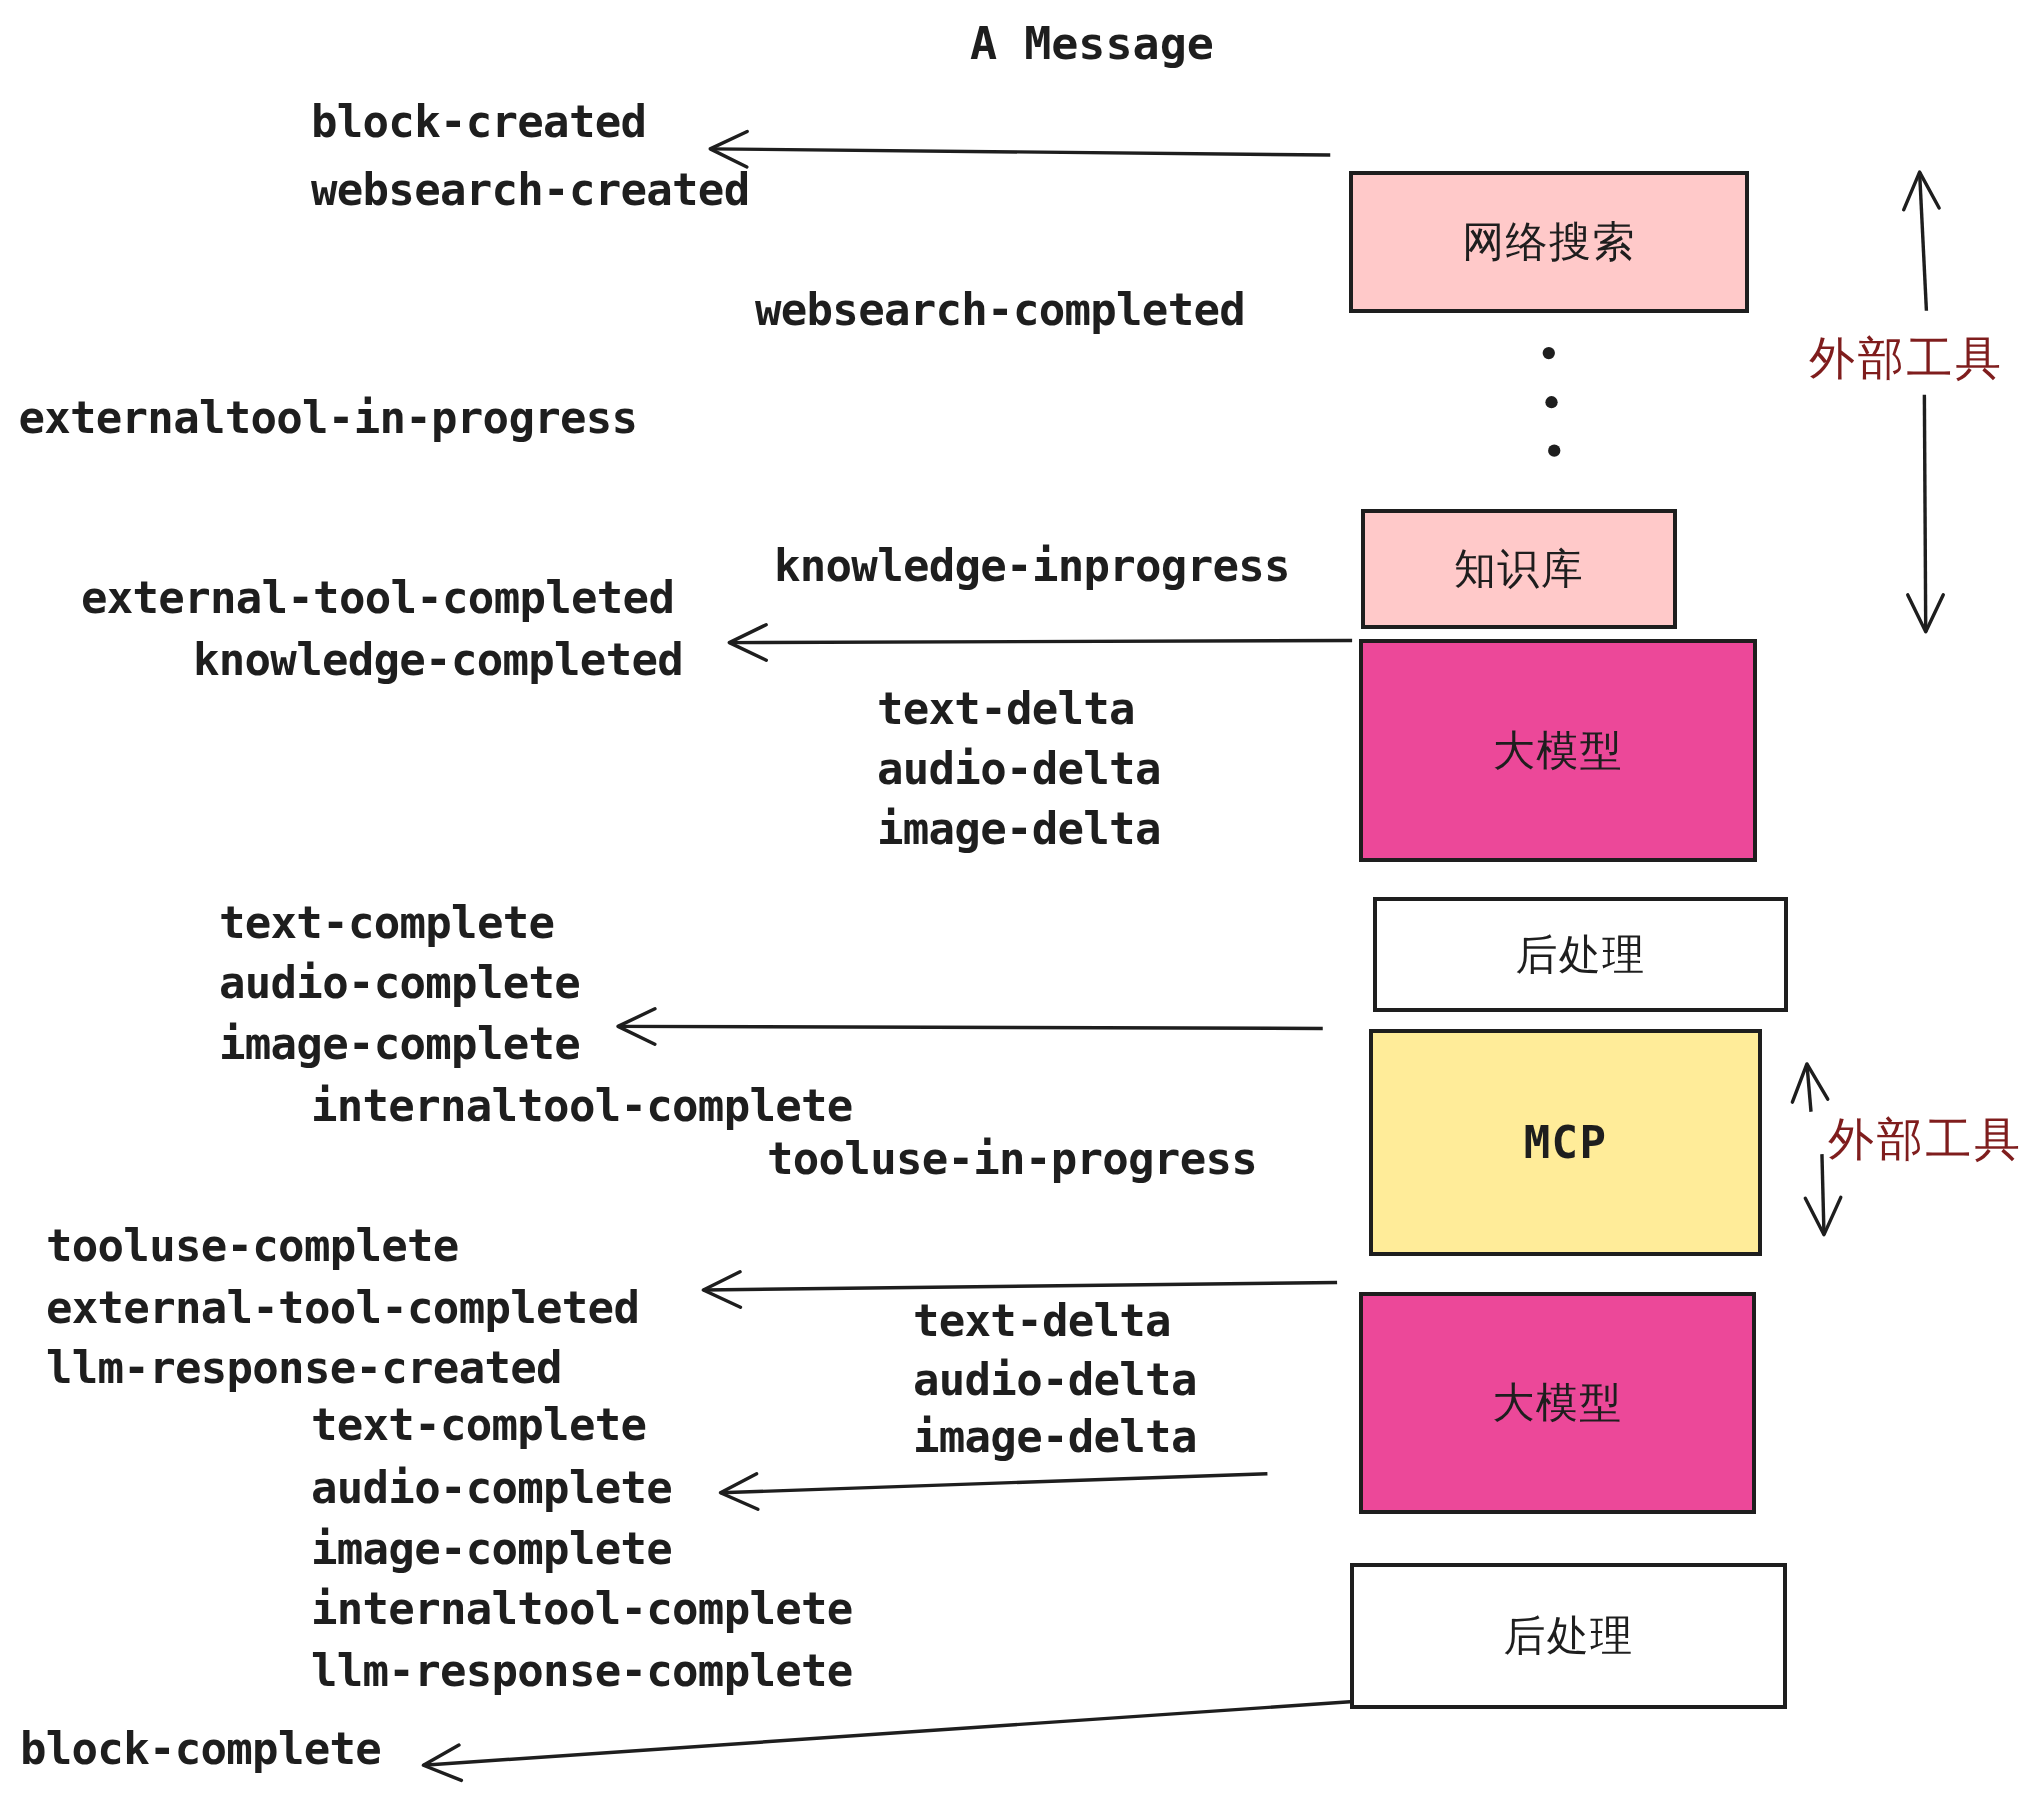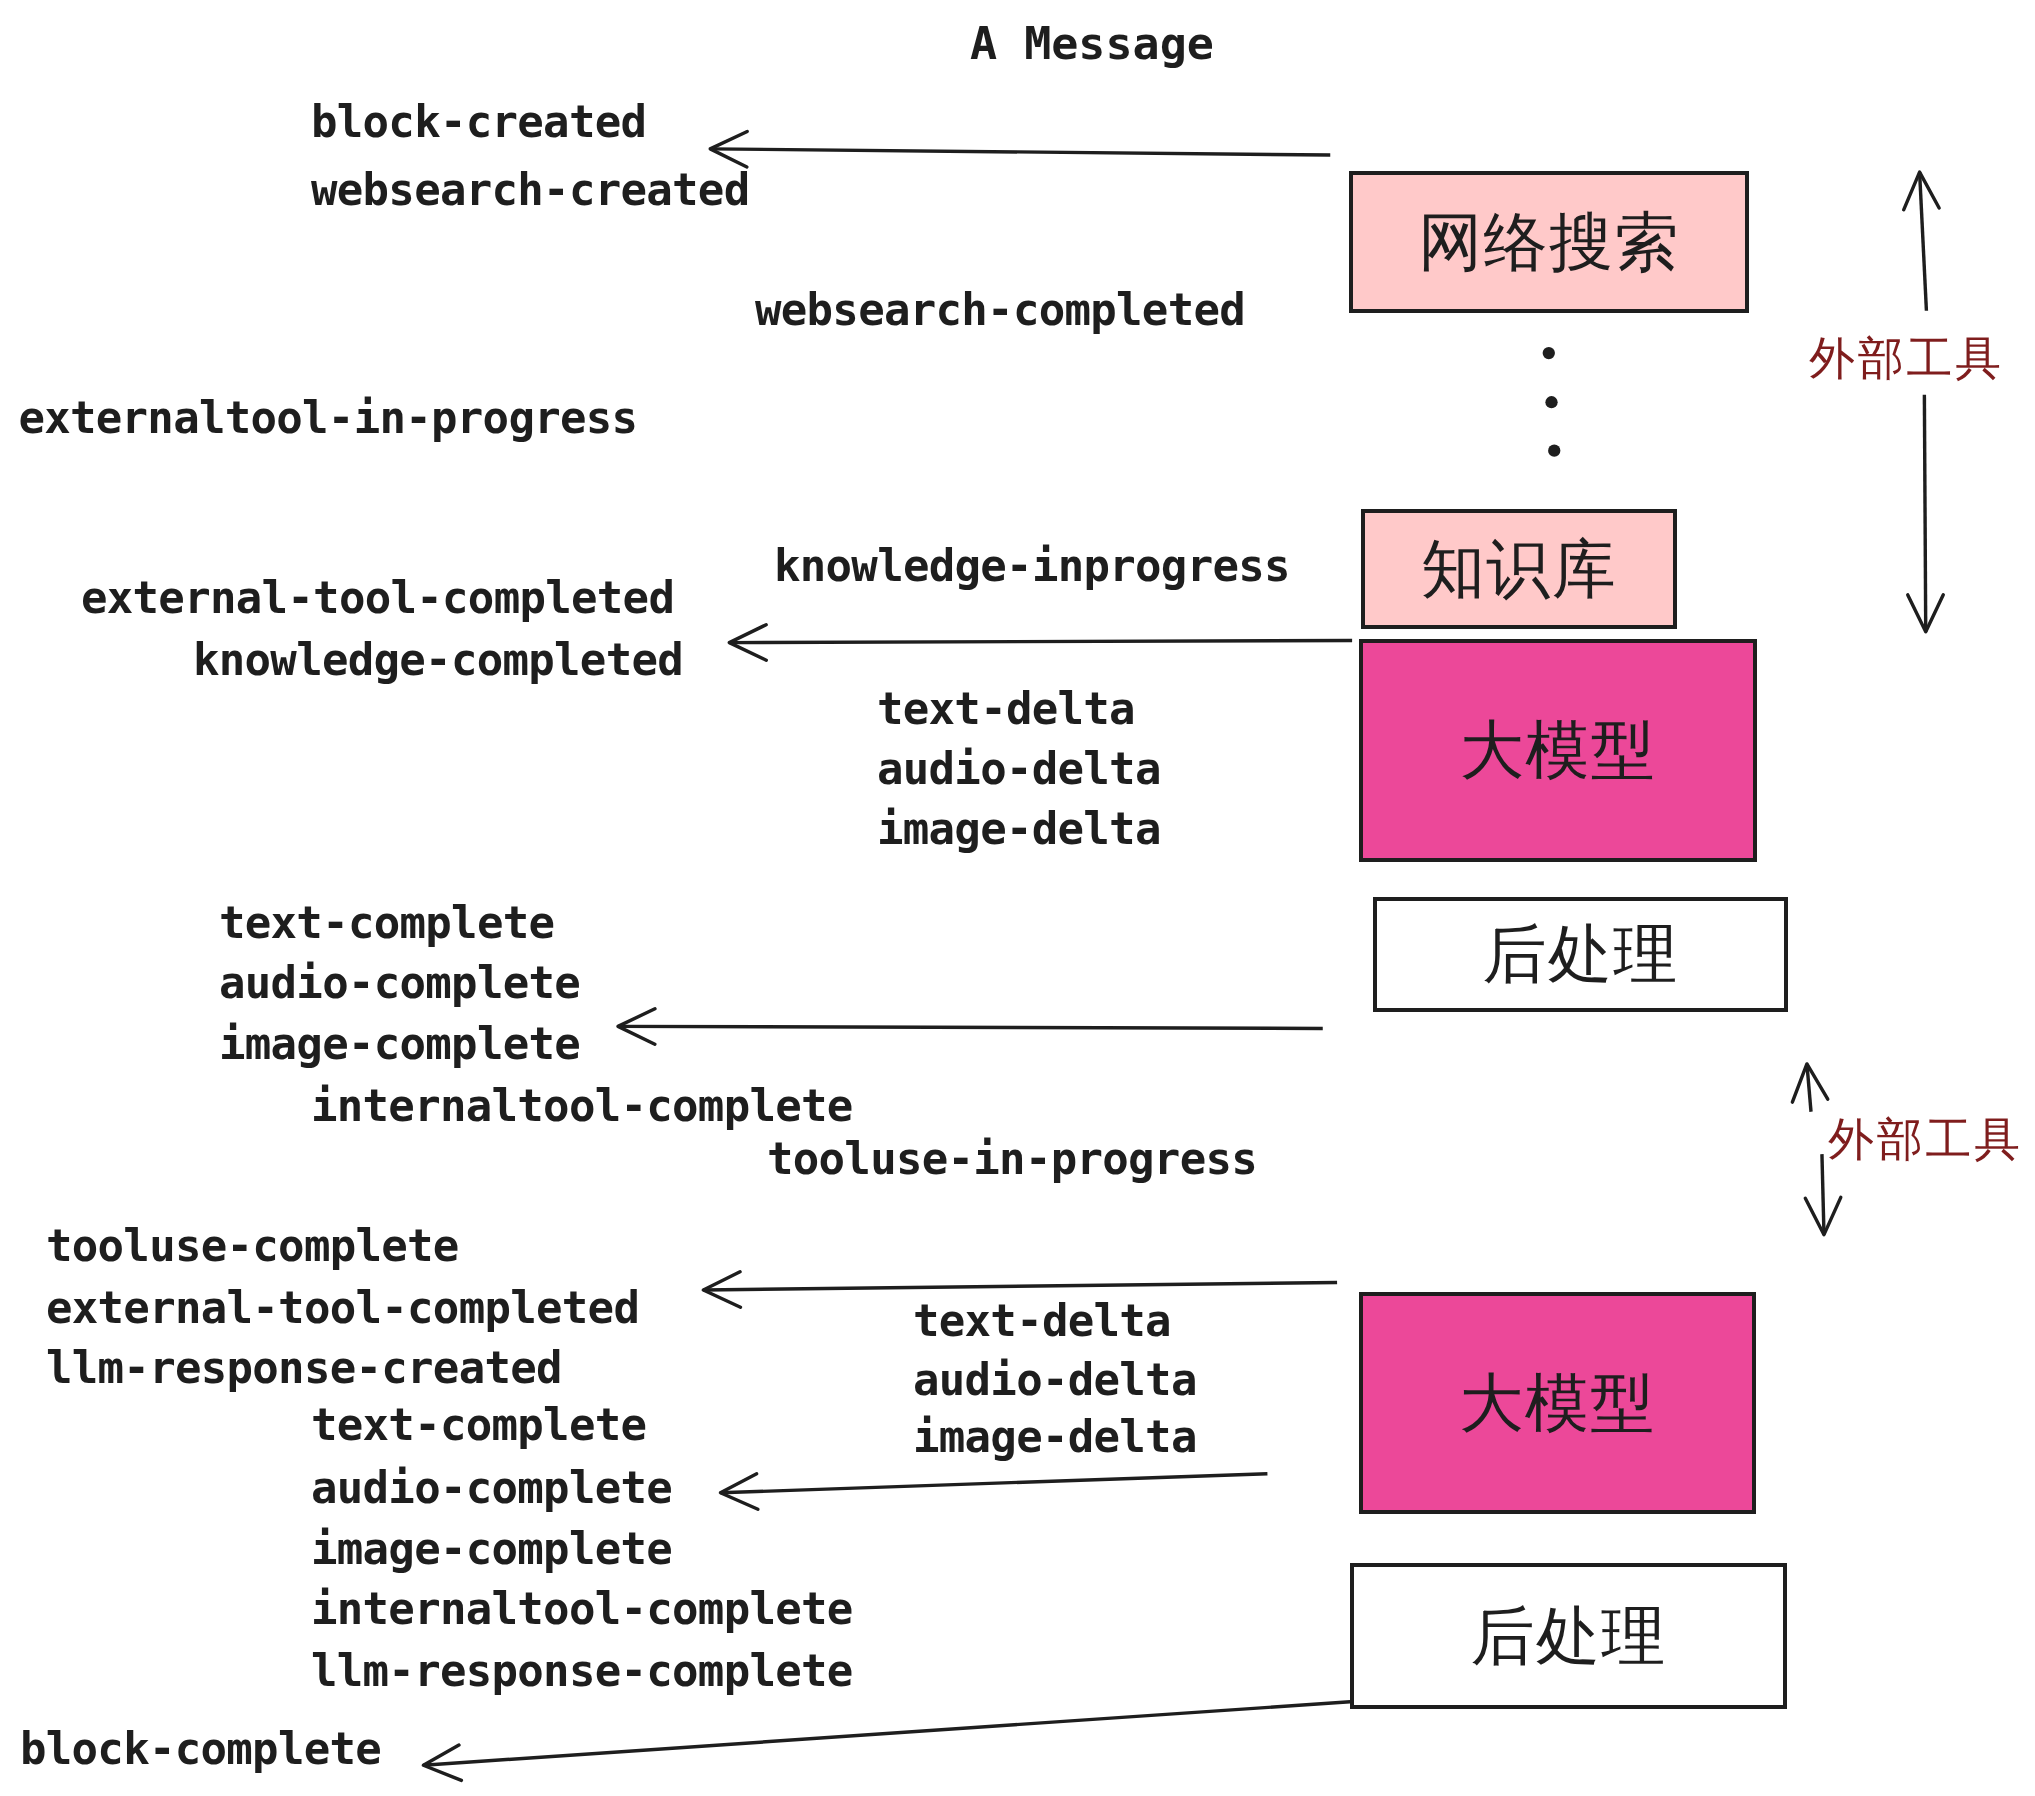--- a/index.html
+++ b/index.html
@@ -23,21 +23,21 @@
     letter-spacing:-0.7px;
   }
   .box{
     position:absolute;
     border:4.8px solid #1e1e1e;
     box-sizing:border-box;
     display:flex;align-items:center;justify-content:center;
   }
   .box span{
     font-family:"Liberation Sans", sans-serif;
-    font-size:64px;
+    font-size:42px;
     letter-spacing:1.4px;
     white-space:nowrap;
   }
   .box.mcp span{
     font-family:"DejaVu Sans Mono", monospace;
     font-weight:bold;
     font-size:44px;
   }
   .box.pink{background:#ffc9c9;}
   .box.green{background:#ec4899;}
@@ -93,20 +93,23 @@
     </div>
   <div class="box pink" style="left:1361px;top:509px;width:316px;height:120px">
       <span>知识库</span>
     </div>
   <div class="box green" style="left:1359px;top:639px;width:398px;height:223px">
       <span>大模型</span>
     </div>
   <div class="box white" style="left:1373px;top:897px;width:415px;height:115px">
       <span>后处理</span>
     </div>
+  <div class="box yellow mcp" style="left:1369px;top:1029px;width:393px;height:227px">
+      <span>MCP</span>
+    </div>
   <div class="box green" style="left:1359px;top:1292px;width:397px;height:222px">
       <span>大模型</span>
     </div>
   <div class="box white" style="left:1350px;top:1563px;width:437px;height:146px">
       <span>后处理</span>
     </div>
 
   <div class="side-label" style="left:1809px;top:328px">外部工具</div>
   <div class="side-label" style="left:1828px;top:1109px">外部工具</div>
 

